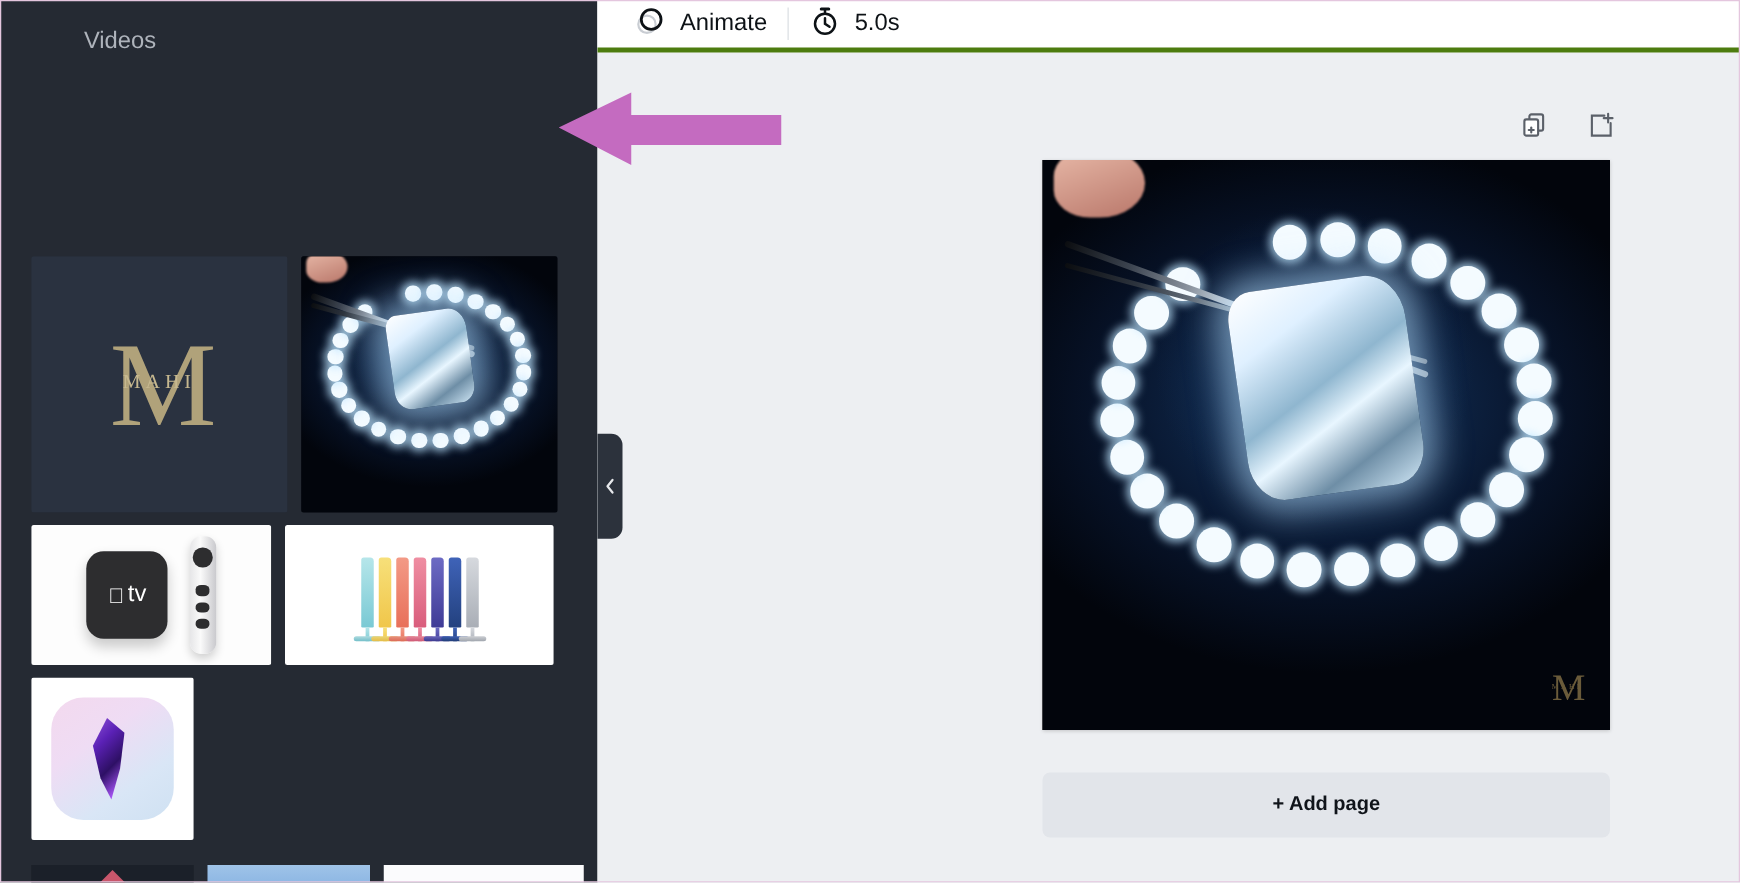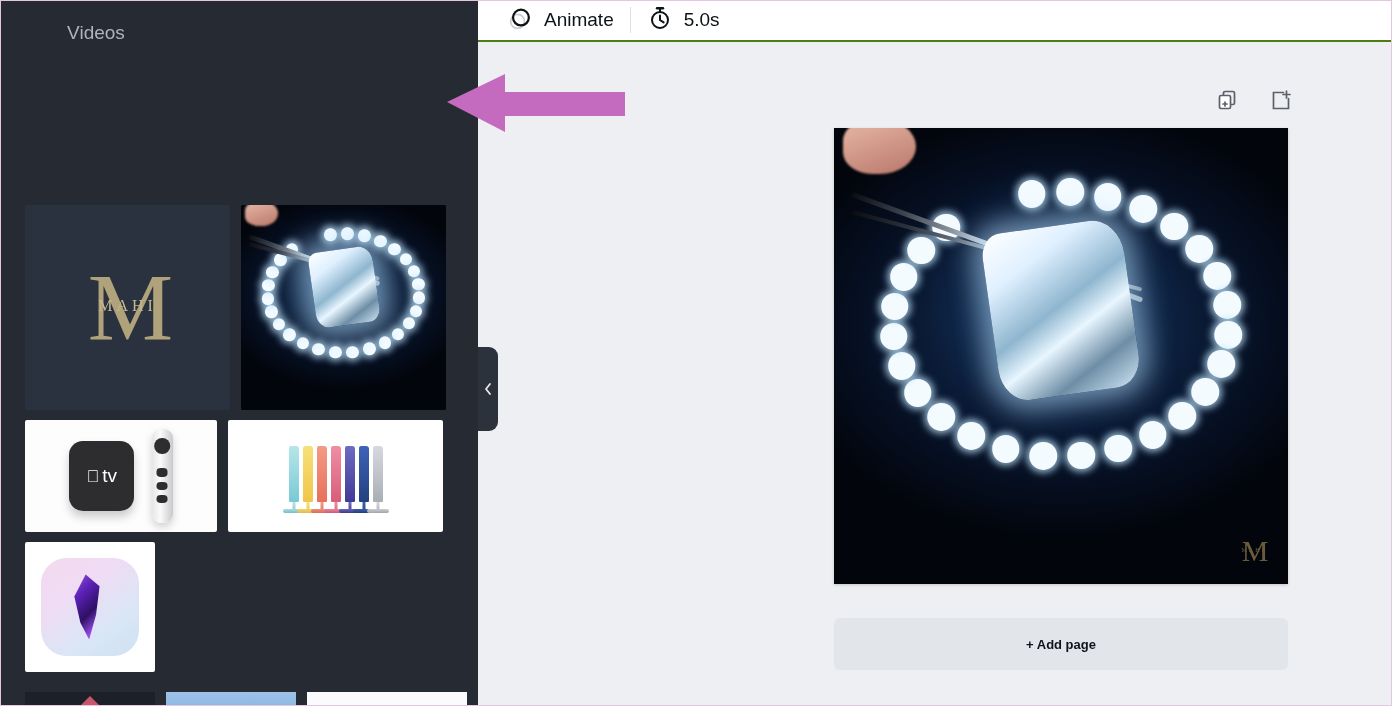--- a/index.html
+++ b/index.html
@@ -167,39 +167,39 @@
   .pr1 { width: 130px; background:#1b2029; display:flex; justify-content:center; }
   .pr1 .chev { width:0;height:0;border-left:13px solid transparent;
     border-right:13px solid transparent;border-bottom:13px solid #C9566B; margin-top:4px; }
   .pr2 { width: 130px; background: linear-gradient(180deg,#9FC3E8,#6FA3DC); }
   .pr3 { width: 160px; background:#FBFBFD; }
 
   
   .main { flex: 1; height: 706px; position: relative; background:#EDEFF2; }
   .topbar {
     height: 42px; background:#FFFFFF; display:flex; align-items:center;
-    padding-left: 12px; gap: 0; border-bottom: 2px solid #4d7c0f;
+    padding-left: 12px; gap: 0; border-bottom: 4px solid #4d7c0f;
   }
   .tb-item { display:flex; align-items:center; gap: 11px; padding: 0 16px;
     height: 42px; cursor:pointer; }
   .tb-item .lbl { font-size: 19px; color: #0D1216; font-family:"Liberation Sans",sans-serif; }
   .tb-div { width:1px; height: 26px; background:#DCDFE4; }
 
   .page-tools { position:absolute; top: 88px; right: 98px; display:flex; gap: 26px; }
   .page-tools .ic { cursor:pointer; }
 
   .canvas-wrap { position:absolute; left: 356px; top: 128px; }
   .canvas {
     width: 454px; height: 456px; position: relative; overflow: hidden;
     background: #000; box-shadow: 0 1px 3px rgba(0,0,0,0.18);
   }
   .addpage {
     position:absolute; left: 356px; top: 618px; width: 454px; height: 52px;
     background:#E2E5EA; border:0; border-radius: 6px; cursor:pointer;
-    font-family:"Liberation Sans",sans-serif; font-size: 13px; font-weight:600; color:#10141A;
+    font-family:"Liberation Sans",sans-serif; font-size: 16px; font-weight:600; color:#10141A;
   }
 
   .collapse-tab {
     position:absolute; left: 478px; top: 347px; width: 20px; height: 84px;
     background:#2C323C; border-radius: 0 9px 9px 0; cursor:pointer;
     display:flex; align-items:center; justify-content:center; z-index: 5;
   }
 
   .arrow-anno { position:absolute; left: 447px; top: 72px; z-index: 30; pointer-events:none; }
   .edge { position:absolute; inset:0; border:1px solid #E4C6DE; pointer-events:none; z-index: 50; }

